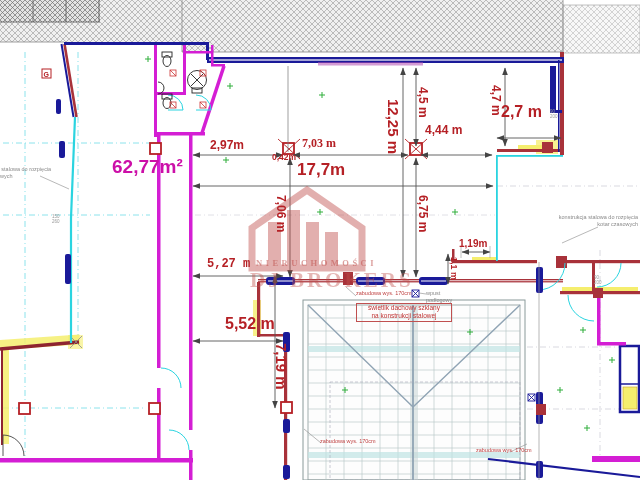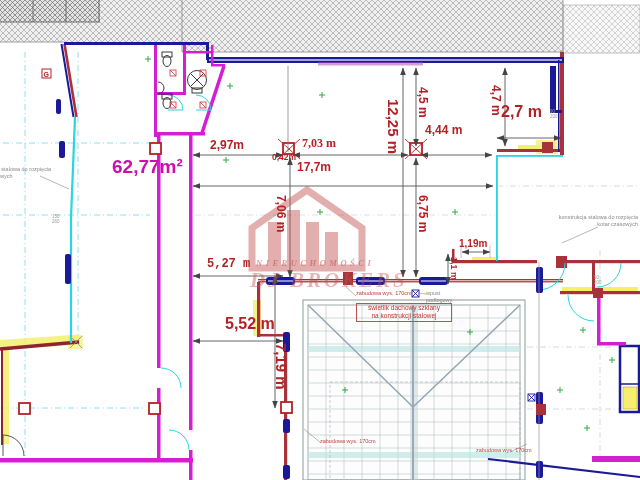--- a/index.html
+++ b/index.html
@@ -9,21 +9,21 @@
   .lbl{position:absolute;line-height:1;white-space:nowrap;color:#b52025;font-weight:bold;}
   .rot{transform-origin:0 0;transform:rotate(90deg);}
   .pre{white-space:pre-line;}
   .area{color:#cc0fa8;}
   .tinyg{color:#8a8a8a;font-weight:normal;line-height:1.25;}
   .tinyr{color:#c04545;font-weight:normal;}
   .numpair{color:#999;font-weight:normal;line-height:1.1;}
   .skybox{position:absolute;border:0.5px solid #c05050;color:#c03535;font-weight:normal;
           text-align:center;line-height:1.3;}
   .wm1{position:absolute;font-family:"Liberation Serif", serif;color:rgba(192,80,76,.55);
-       letter-spacing:3.5px;font-weight:bold;font-style:italic;}
+       letter-spacing:3.5px;font-weight:bold;}
   .wm2{position:absolute;font-family:"Liberation Serif", serif;color:rgba(192,80,76,.42);
        letter-spacing:3px;font-weight:bold;}
 </style>
 </head>
 <body>
 
 <div class="plan">
 
 <svg width="640" height="480" viewBox="0 0 640 480">
   <defs>
@@ -281,21 +281,21 @@
   <rect x="318" y="62" width="105" height="3.5" fill="#b14ab1" opacity="0.55"></rect>
 </svg>
 
 <div class="lbl area" style="left:80px;top:157px;font-size:19px;padding-left:32px;">62,77m²</div>
 
 <div class="lbl" style="left:210px;top:139px;font-size:12px;">2,97m</div>
 <div class="lbl" style="left:272px;top:128px;font-size:8.5px;margin-top:25px;">0,42m</div>
 <div class="lbl" style="left:302px;top:137px;font-size:12px;font-family:Liberation Serif, serif;">7,03 m</div>
 <div class="lbl" style="left:425px;top:124px;font-size:12px;">4,44 m</div>
 <div class="lbl" style="left:501px;top:104px;font-size:16px;">2,7 m</div>
-<div class="lbl" style="left:297px;top:161px;font-size:12px;">17,7m</div>
+<div class="lbl" style="left:297px;top:161px;font-size:17px;">17,7m</div>
 <div class="lbl" style="left:207px;top:258px;font-size:12px;font-family:Liberation Mono, monospace;">5,27 m</div>
 <div class="lbl" style="left:209px;top:316px;font-size:16px;margin-left:16px;">5,52 m</div>
 <div class="lbl" style="left:459px;top:239px;font-size:10px;">1,19m</div>
 
 <div class="lbl rot" style="left:401px;top:99px;font-size:15px;">12,25 m</div>
 <div class="lbl rot" style="left:429px;top:87px;font-size:12px;">4,5 m</div>
 <div class="lbl rot" style="left:502px;top:85px;font-size:12px;">4,7 m</div>
 <div class="lbl rot" style="left:287px;top:195px;font-size:12px;">7,06 m</div>
 <div class="lbl rot" style="left:429px;top:195px;font-size:12px;">6,75 m</div>
 <div class="lbl rot" style="left:289px;top:343px;font-size:15px;">7,19 m</div>
@@ -320,15 +320,15 @@
 kotar czasowych</div>
 
 <div class="lbl numpair pre" style="left:550px;top:110px;font-size:4.5px;">90
 200</div>
 <div class="lbl numpair pre" style="left:594px;top:276px;font-size:4.5px;">90
 200</div>
 <div class="lbl numpair pre" style="left:52px;top:215px;font-size:4.5px;">150
 260</div>
 
 <div class="wm1" style="left:256px;top:258px;font-size:8.5px;">NIERUCHOMOŚCI</div>
-<div class="wm2" style="left:250px;top:268px;font-size:21px;font-style:italic;">DJ BROKERS</div>
+<div class="wm2" style="left:250px;top:268px;font-size:21px;">DJ BROKERS</div>
 
 </div>
 
 </body></html>

